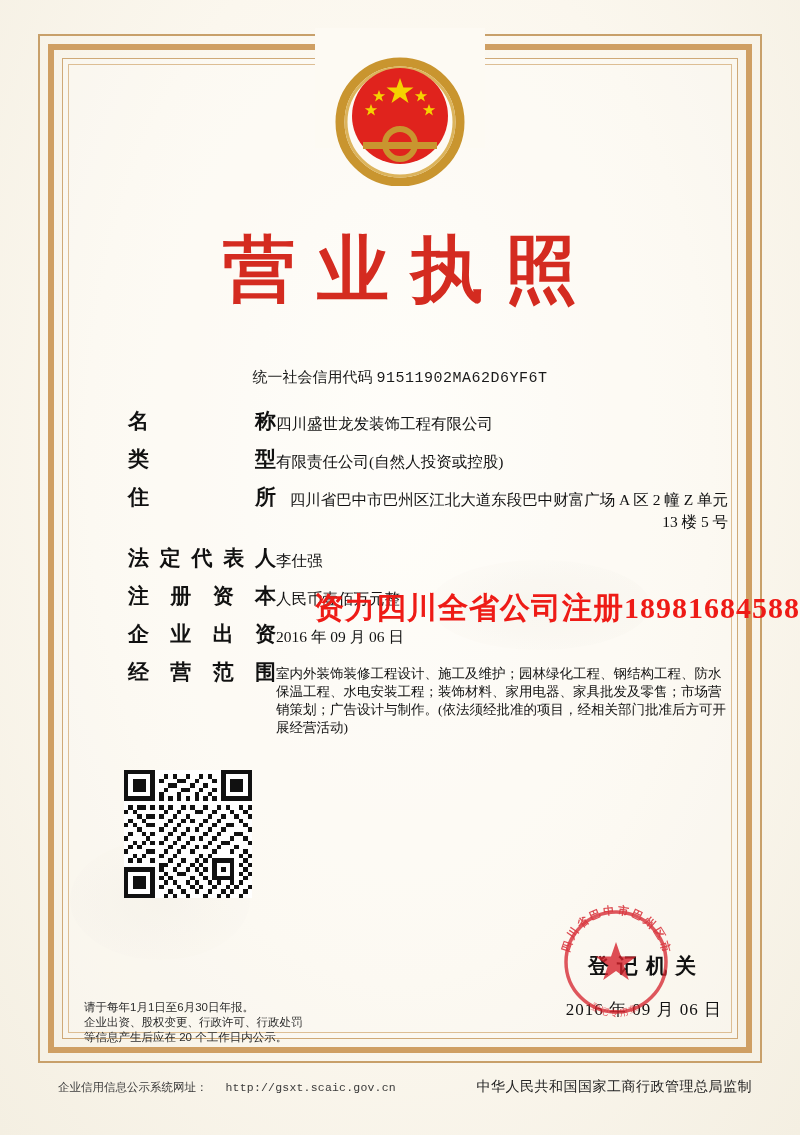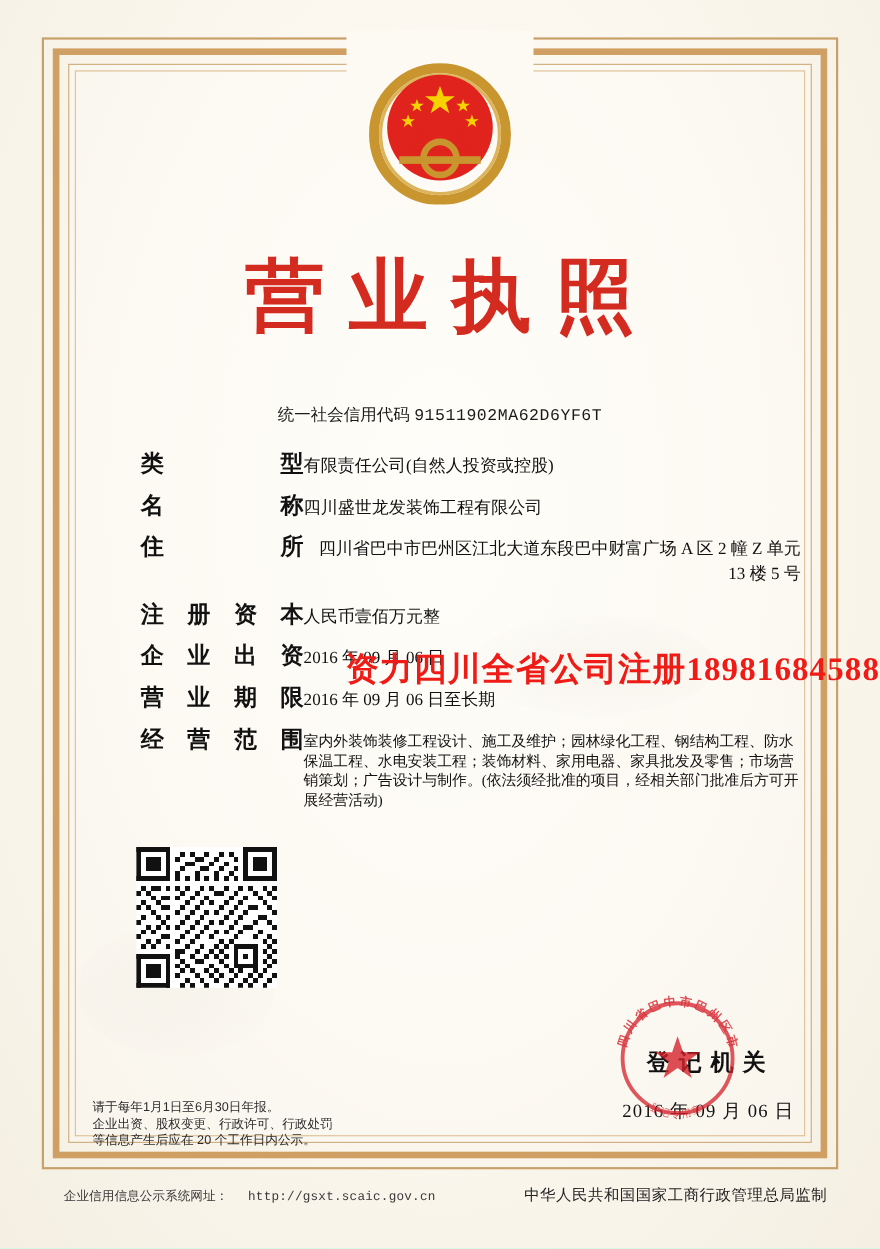--- a/index.html
+++ b/index.html
@@ -300,42 +300,42 @@
   </div>
 
   <div class="title">营业执照</div>
 
   <div class="credit-code">
     <span>统一社会信用代码</span><span class="code-value">91511902MA62D6YF6T</span>
   </div>
 
   <div class="fields">
     <div class="field-row">
+      <div class="field-label">名称</div>
+      <div class="field-value">四川盛世龙发装饰工程有限公司</div>
+    </div>
+    <div class="field-row">
       <div class="field-label">类型</div>
       <div class="field-value">有限责任公司(自然人投资或控股)</div>
-    </div>
-    <div class="field-row">
-      <div class="field-label">名称</div>
-      <div class="field-value">四川盛世龙发装饰工程有限公司</div>
     </div>
     <div class="field-row addr">
       <div class="field-label">住所</div>
       <div class="field-value">四川省巴中市巴州区江北大道东段巴中财富广场 A 区 2 幢 Z 单元 13 楼 5 号</div>
+    </div>
+    <div class="field-row">
+      <div class="field-label">法定代表人</div>
+      <div class="field-value">李仕强</div>
     </div>
     <div class="field-row capital">
       <div class="field-label">注册资本</div>
       <div class="field-value">人民币壹佰万元整</div>
     </div>
     <div class="field-row">
       <div class="field-label">企业出资</div>
       <div class="field-value">2016 年 09 月 06 日</div>
-    </div>
-    <div class="field-row">
-      <div class="field-label">营业期限</div>
-      <div class="field-value">2016 年 09 月 06 日至长期</div>
     </div>
     <div class="field-row scope">
       <div class="field-label">经营范围</div>
       <div class="field-value">室内外装饰装修工程设计、施工及维护；园林绿化工程、钢结构工程、防水保温工程、水电安装工程；装饰材料、家用电器、家具批发及零售；市场营销策划；广告设计与制作。(依法须经批准的项目，经相关部门批准后方可开展经营活动)</div>
     </div>
   </div>
 
   <div class="watermark">资力四川全省公司注册18981684588</div>
 
   <div class="qr">

